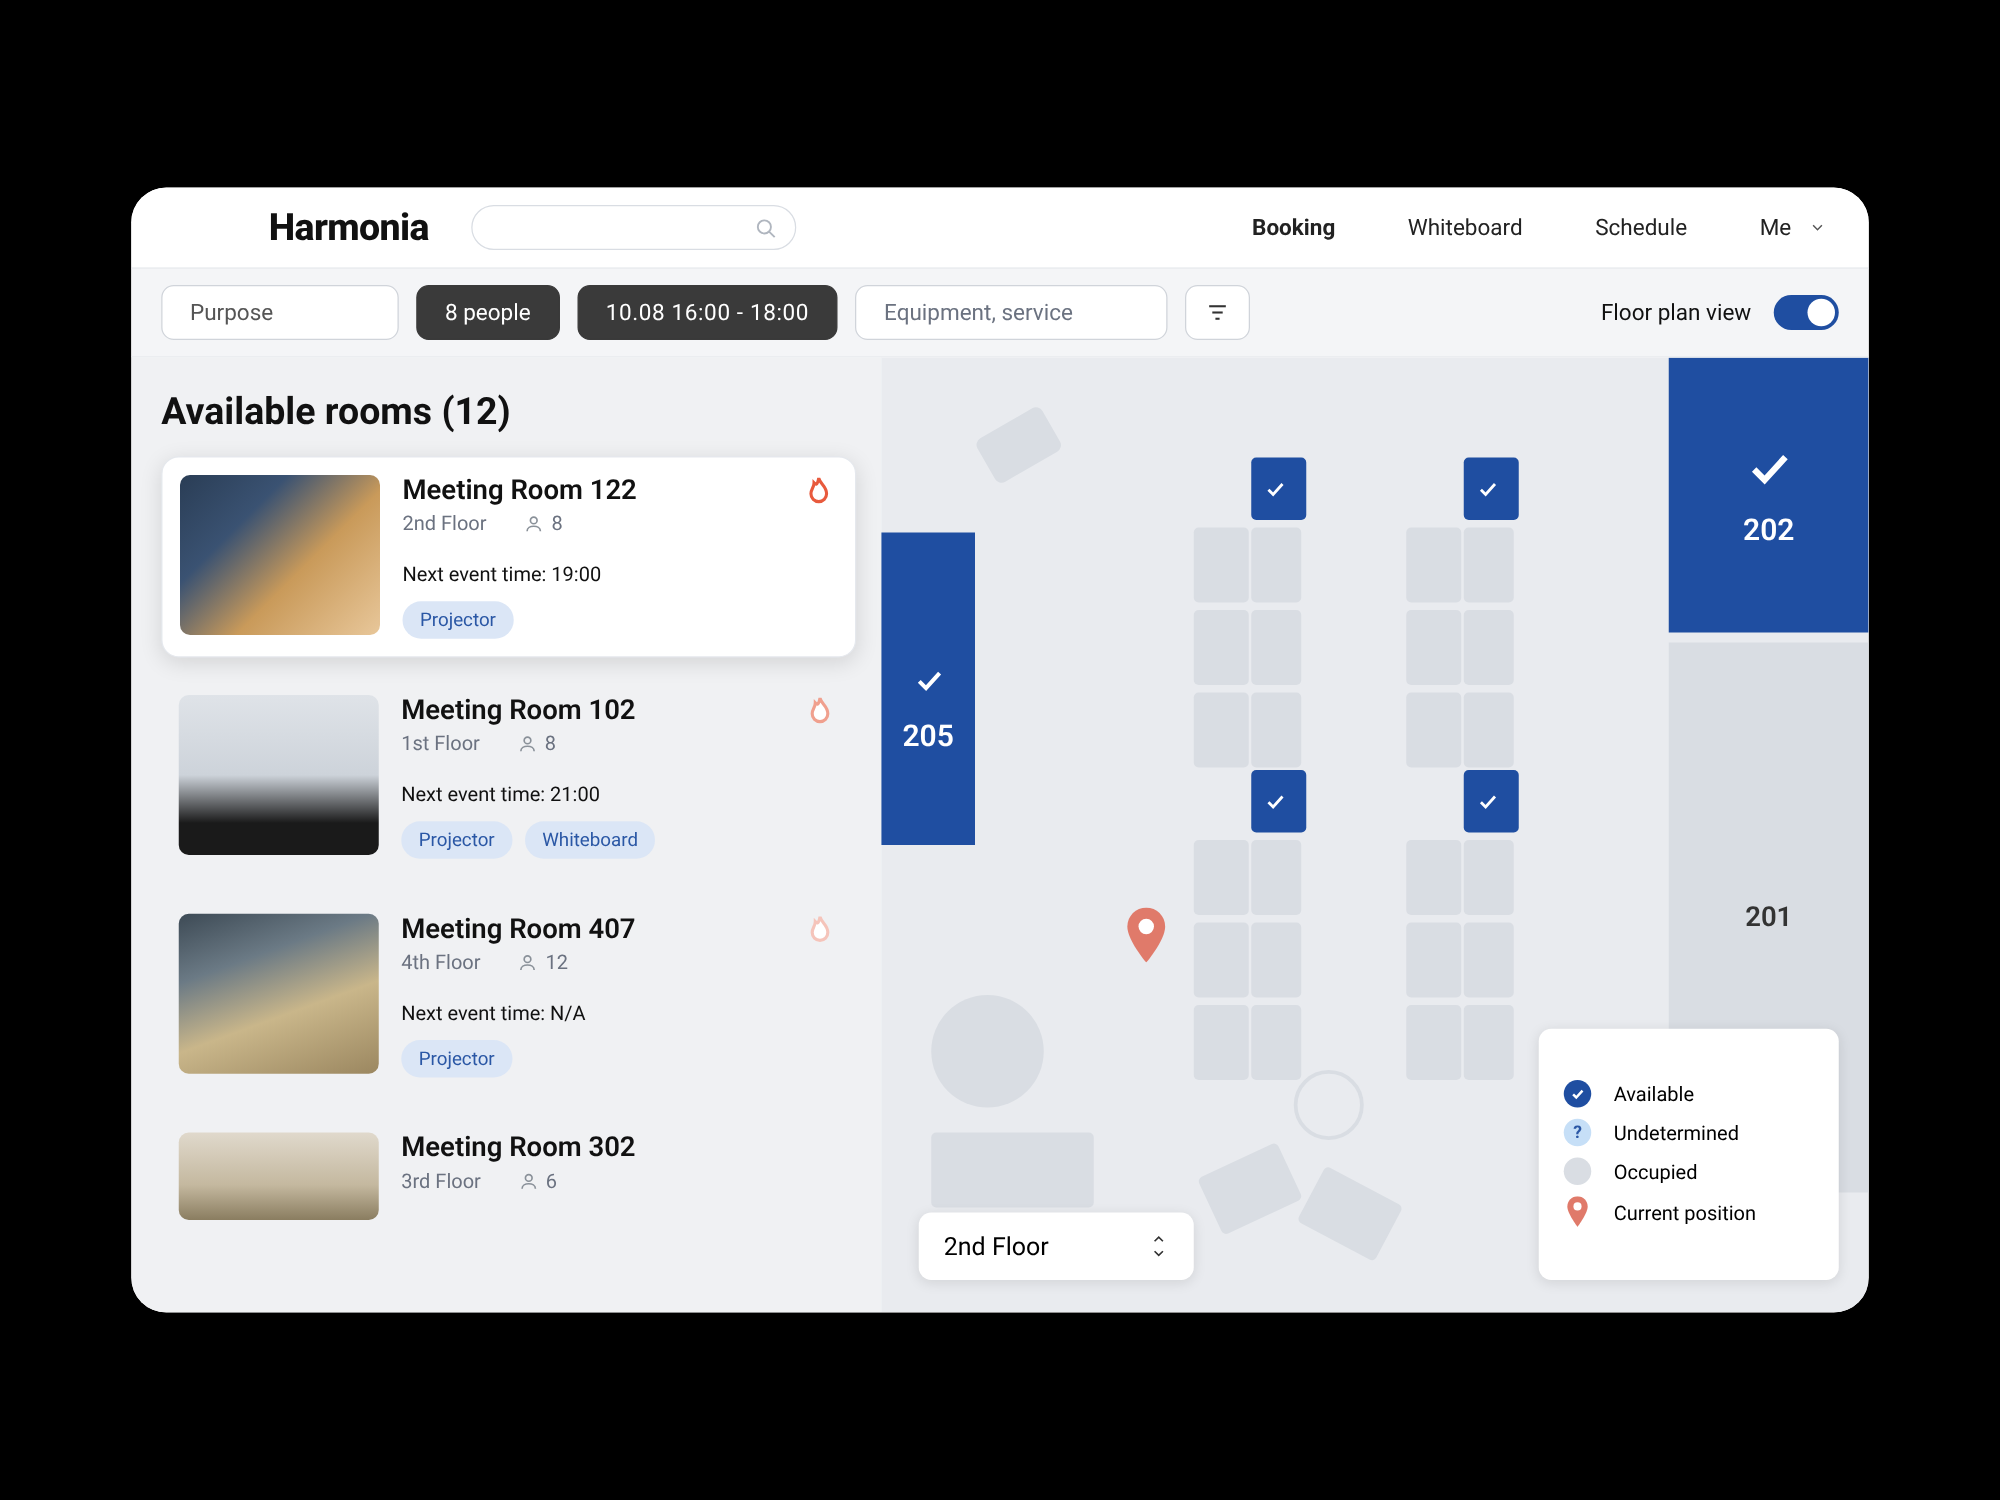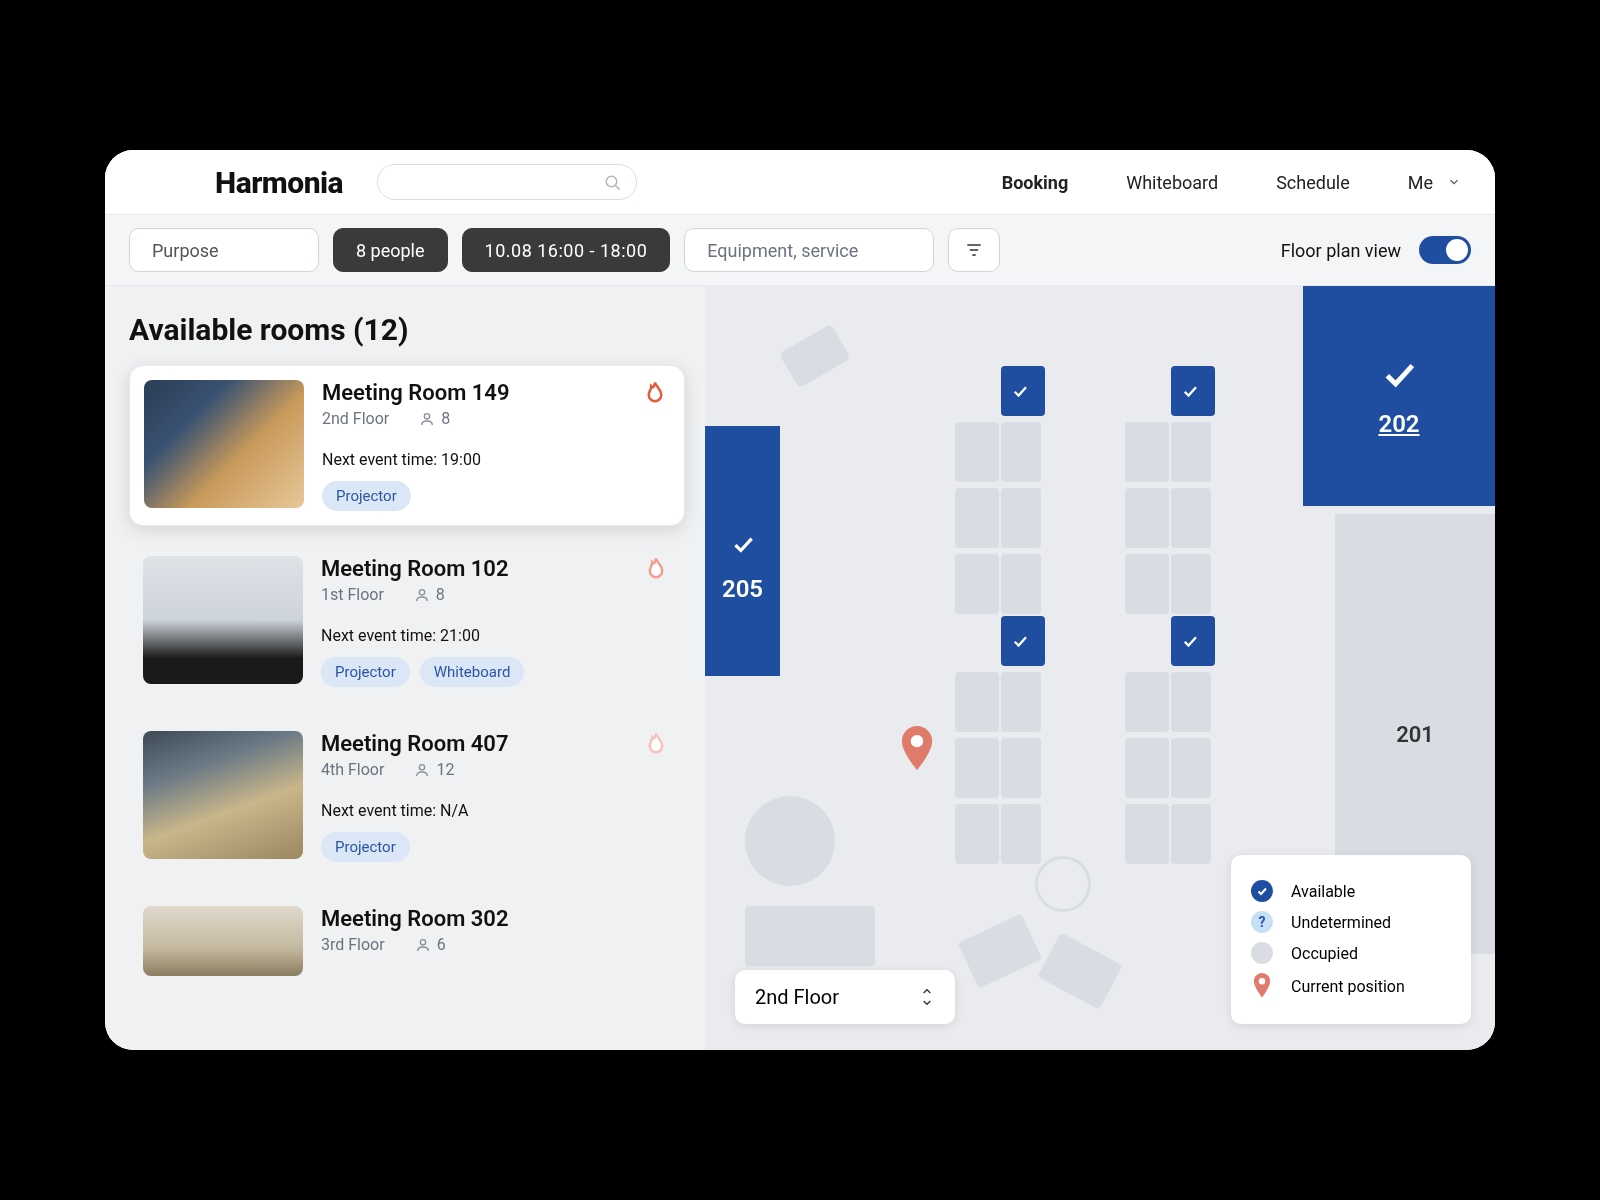--- a/index.html
+++ b/index.html
@@ -136,21 +136,21 @@
   .desk.avail { background:#1f4ea1; height:50px; }
   .desk.avail::before, .desk.avail::after { background:#1f4ea1; }
 
   .check { width:26px; height:26px; }
   .floor-select {
     position:absolute; left:30px; bottom:26px; background:#fff; border-radius:10px; width:220px; height:54px;
     display:flex; align-items:center; justify-content:space-between; padding:0 20px; font-size:20px; box-shadow:0 2px 10px rgba(0,0,0,.1); cursor:pointer;
   }
   .legend {
     position:absolute; right:24px; bottom:26px; background:#fff; border-radius:10px; width:240px;
-    padding:16px 20px; font-size:16px; box-shadow:0 2px 10px rgba(0,0,0,.1);
+    padding:32px 20px; font-size:16px; box-shadow:0 2px 10px rgba(0,0,0,.1);
   }
   .legend-row { display:flex; align-items:center; gap:18px; margin:9px 0; }
   .dot { width:22px; height:22px; border-radius:50%; display:flex; align-items:center; justify-content:center; }
   .dot.blue { background:#1f4ea1; }
   .dot.lblue { background:#c6dff7; color:#2a57a5; font-weight:700; font-size:14px;}
   .dot.grey { background:#d9dde3; }
   .pin { width:22px; height:26px; }
 
   .shape { position:absolute; background:#d9dde3; border-radius:4px; }
   .circle { border-radius:50%; }
@@ -200,21 +200,21 @@
   </div>
 
   <div class="body">
 
     <div class="left">
       <div class="list-title">Available rooms (12)</div>
 
       <div class="card sel">
         <div class="thumb" style="background:linear-gradient(135deg,#2a3d55 0%,#3a5272 30%,#c99a5a 60%,#e8c79a 100%);"></div>
         <div class="card-body">
-          <div class="room-name">Meeting Room 149</div>
+          <div class="room-name">Meeting Room 122</div>
           <div class="meta">
             <span>2nd Floor</span>
             <span class="cap">
               <svg width="16" height="16" viewBox="0 0 24 24" fill="none" stroke="#8a9199" stroke-width="2">
                   <circle cx="12" cy="8" r="4"></circle>
                   <path d="M4 21c0-4 4-6 8-6s8 2 8 6"></path>
                 </svg>
               <span>8</span>
             </span>
           </div>
@@ -305,21 +305,21 @@
       <div class="shape" style="left:260px; top:640px; width:70px; height:50px; transform:rotate(-25deg);"></div>
       <div class="shape" style="left:340px; top:660px; width:70px; height:50px; transform:rotate(28deg);"></div>
 
       <div class="room-big sel" style="left:0; top:140px; width:75px; height:250px;">
         <svg class="check" viewBox="0 0 24 24" fill="none" stroke="#fff" stroke-width="3">
             <polyline points="5 13 10 18 20 7"></polyline>
           </svg>
         <div style="margin-top:18px">205</div>
       </div>
 
-      <div class="room-big" style="right:0; top:0; width:192px; height:220px; gap:16px;text-decoration:underline;">
+      <div class="room-big" style="right:0; top:0; width:160px; height:220px; gap:16px;">
         <svg width="40" height="40" viewBox="0 0 24 24" fill="none" stroke="#fff" stroke-width="3">
             <polyline points="5 13 10 18 20 7"></polyline>
           </svg>
         <div>202</div>
       </div>
 
       <div class="room-grey" style="right:0; top:228px; width:160px; height:440px;">
         <div>201</div>
       </div>
 

